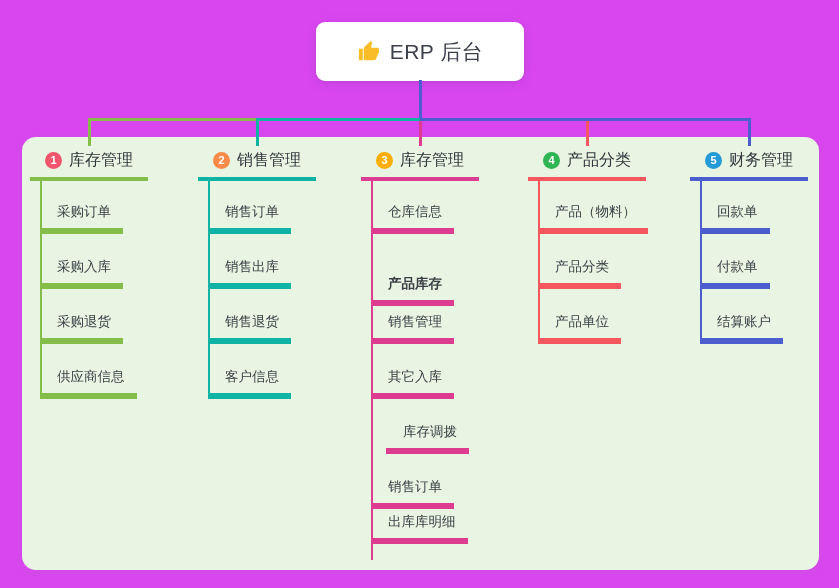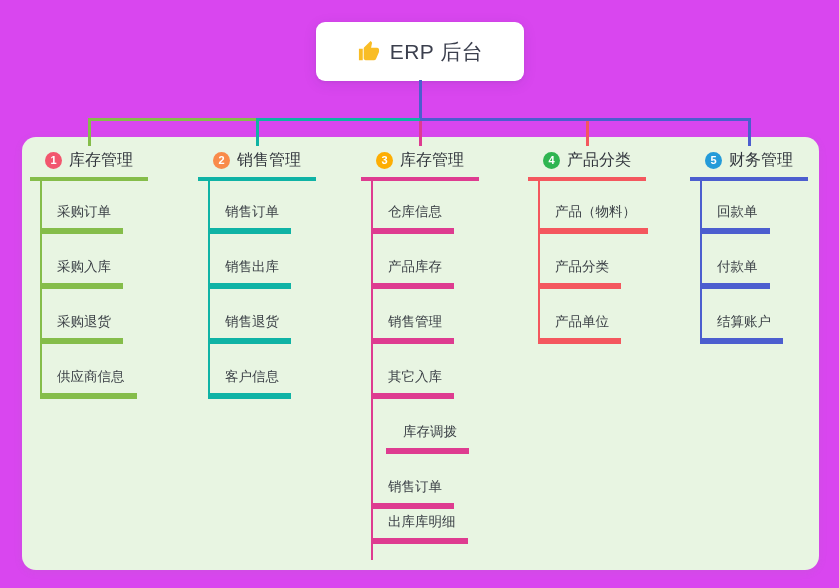--- a/index.html
+++ b/index.html
@@ -78,21 +78,21 @@
       <div class="child" style="left: 208px; top: 202px; border-bottom-color: rgb(15, 179, 165); color: rgb(59, 64, 70);">销售订单</div>
       <div class="child" style="left: 208px; top: 257px; border-bottom-color: rgb(15, 179, 165); color: rgb(59, 64, 70);">销售出库</div>
       <div class="child" style="left: 208px; top: 312px; border-bottom-color: rgb(15, 179, 165); color: rgb(59, 64, 70);">销售退货</div>
       <div class="child" style="left: 208px; top: 367px; border-bottom-color: rgb(15, 179, 165); color: rgb(59, 64, 70);">客户信息</div>
       <div class="branch-header" style="left: 361px; width: 118px; border-bottom-color: rgb(222, 60, 144);">
         <span class="badge" style="background: rgb(253, 174, 3);">3</span>
         <span style="color: rgb(51, 55, 62);">库存管理</span>
       </div>
       <div class="vline" style="left: 371px; top: 179px; height: 381px; background: rgb(222, 60, 144);"></div>
       <div class="child" style="left: 371px; top: 202px; border-bottom-color: rgb(222, 60, 144); color: rgb(59, 64, 70);">仓库信息</div>
-      <div class="child" style="left: 371px; top: 257px; border-bottom-color: rgb(222, 60, 144); color: rgb(59, 64, 70);">产品库存</div>
+      <div class="child" style="left: 371px; top: 274px; border-bottom-color: rgb(222, 60, 144); color: rgb(59, 64, 70); font-weight: bold;">产品库存</div>
       <div class="child" style="left: 371px; top: 312px; border-bottom-color: rgb(222, 60, 144); color: rgb(59, 64, 70);">销售管理</div>
       <div class="child" style="left: 371px; top: 367px; border-bottom-color: rgb(222, 60, 144); color: rgb(59, 64, 70);">其它入库</div>
       <div class="child" style="left: 386px; top: 422px; border-bottom-color: rgb(222, 60, 144); color: rgb(59, 64, 70);">库存调拨</div>
       <div class="child" style="left: 371px; top: 477px; border-bottom-color: rgb(222, 60, 144); color: rgb(59, 64, 70);">销售订单</div>
       <div class="child" style="left: 371px; top: 512px; border-bottom-color: rgb(222, 60, 144); color: rgb(59, 64, 70);">出库库明细</div>
       <div class="branch-header" style="left: 528px; width: 118px; border-bottom-color: rgb(244, 87, 94);">
         <span class="badge" style="background: rgb(47, 181, 81);">4</span>
         <span style="color: rgb(51, 55, 62);">产品分类</span>
       </div>
       <div class="vline" style="left: 538px; top: 179px; height: 161px; background: rgb(244, 87, 94);"></div>

